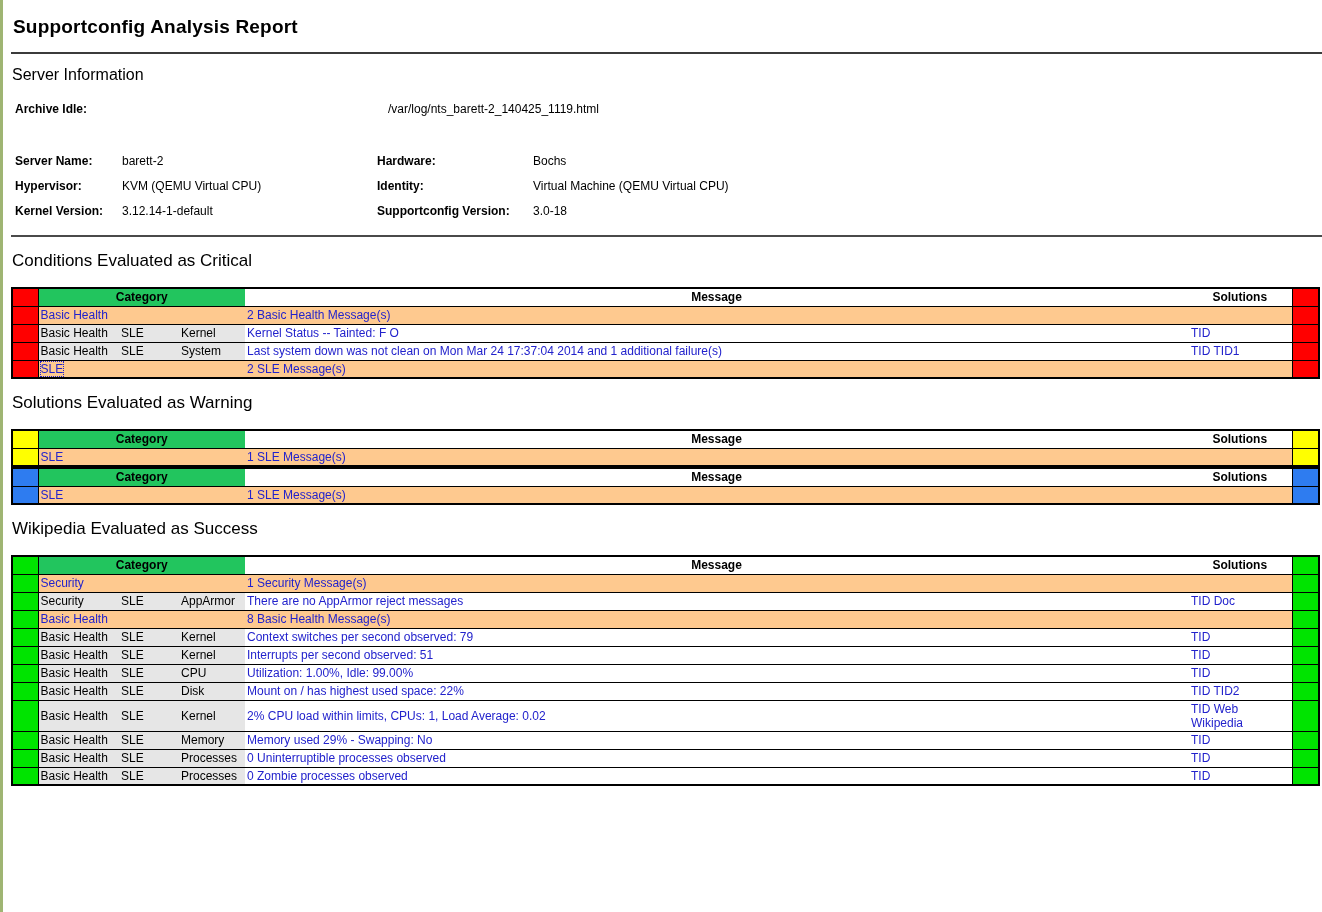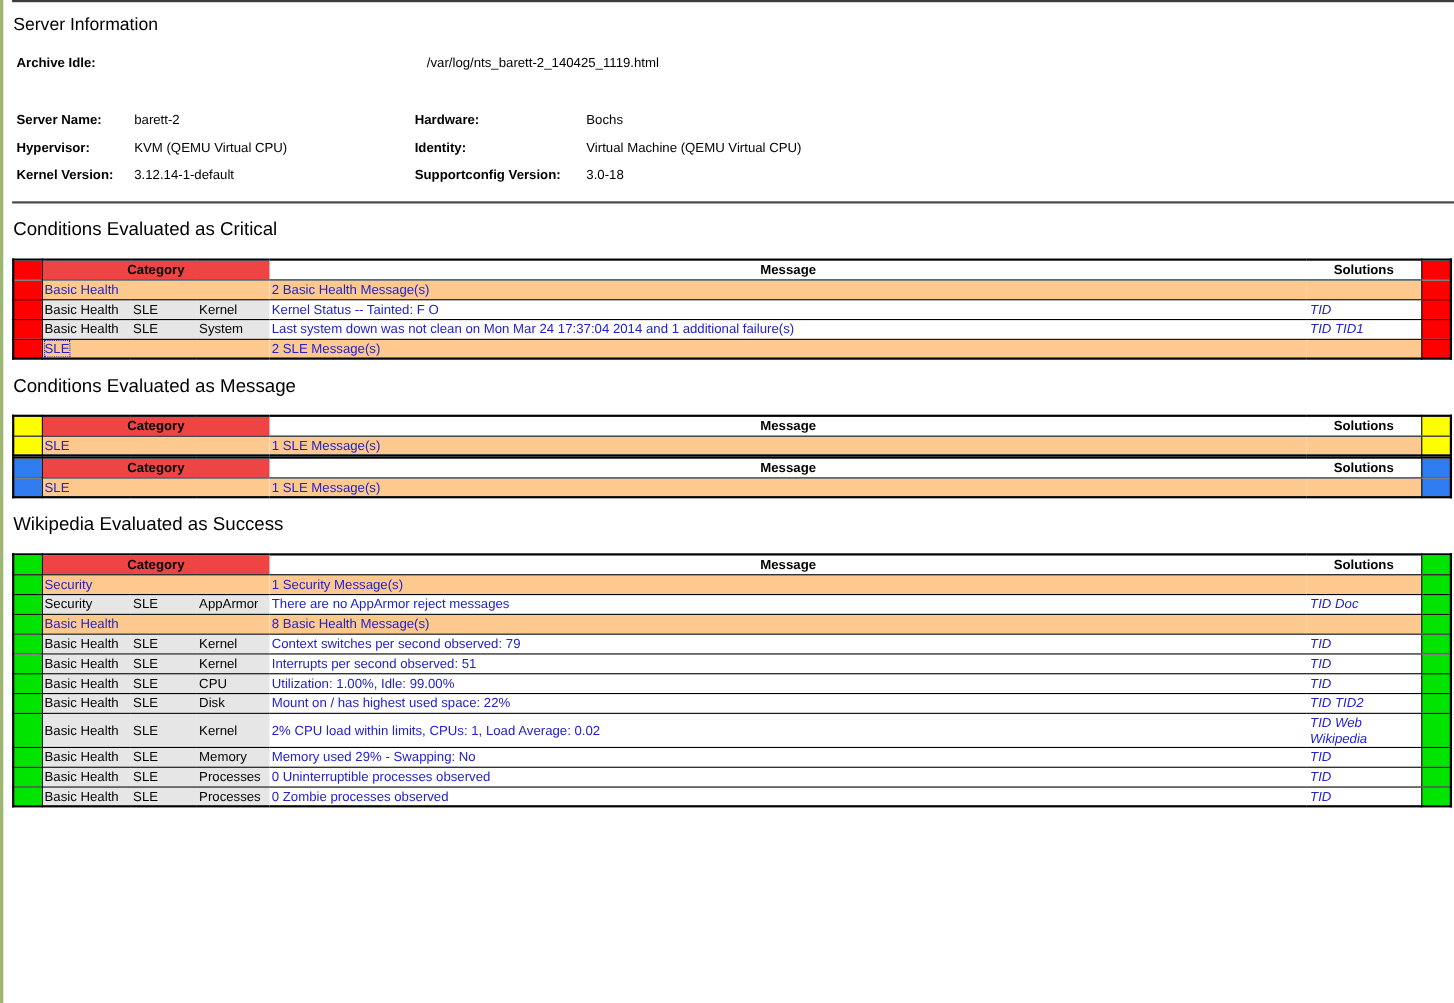--- a/index.html
+++ b/index.html
@@ -45,33 +45,34 @@
     font-size:12px; table-layout:fixed;
   }
   table.cond-table td, table.cond-table th {
     border-bottom:1px solid #000;
     height:18px; padding:1px 2px; vertical-align:middle;
     overflow:hidden; white-space:nowrap;
   }
   table.cond-table td.side-l { border-right:1px solid #000; padding:0; }
   table.cond-table td.side-r { border-left:1px solid #000; padding:0; }
   table.cond-table th { font-weight:bold; text-align:center; background:#fff; }
-  table.cond-table th.cat-h { background:#ef4444; }
+  table.cond-table th.cat-h { background:#22c55e; }
   table.cond-table td.c1, table.cond-table td.c2, table.cond-table td.c3 { background:#e6e6e6; }
   table.cond-table tr.summary td.content { background:#fec98f; }
-  table.cond-table td.sol { white-space:normal; padding-left:3px;font-style:italic; }
+  table.cond-table td.sol { white-space:normal; padding-left:3px; }
   a.rlink { color:#2222cc; text-decoration:none; cursor:pointer; }
   a.rlink.focused { outline:1px dotted #2222cc; }
   .sec-block { margin:0; }
 </style>
 </head>
 <body>
 
 <div class="page">
 
+  <h1 class="report-title">Supportconfig Analysis Report</h1>
   <hr class="hr-thick">
 
   <h2 class="sec-heading">Server Information</h2>
 
   <div class="info-block">
     <div class="info-row">
       <span class="lbl">Archive Idle:</span><span class="val">/var/log/nts_barett-2_140425_1119.html</span>
     </div>
   </div>
 
@@ -156,21 +157,21 @@
               <td class="side-l" style="background: rgb(255, 0, 0);"></td>
               <td class="content" colspan="3"><a class="rlink focused">SLE</a></td>
               <td class="content msg"><a class="rlink">2 SLE Message(s)</a></td>
               <td class="content sol"></td>
               <td class="side-r" style="background: rgb(255, 0, 0);"></td>
             </tr>
           </tbody>
       </table>
     </div>
     <div class="sec-block">
-      <h2 class="cond-heading">Conditions Evaluated as Message</h2>
+      <h2 class="cond-heading">Solutions Evaluated as Warning</h2>
       <table class="cond-table">
         <colgroup>
             <col style="width:26px">
             <col style="width:81px">
             <col style="width:60px">
             <col style="width:66px">
             <col>
             <col style="width:104px">
             <col style="width:27px">
           </colgroup>

